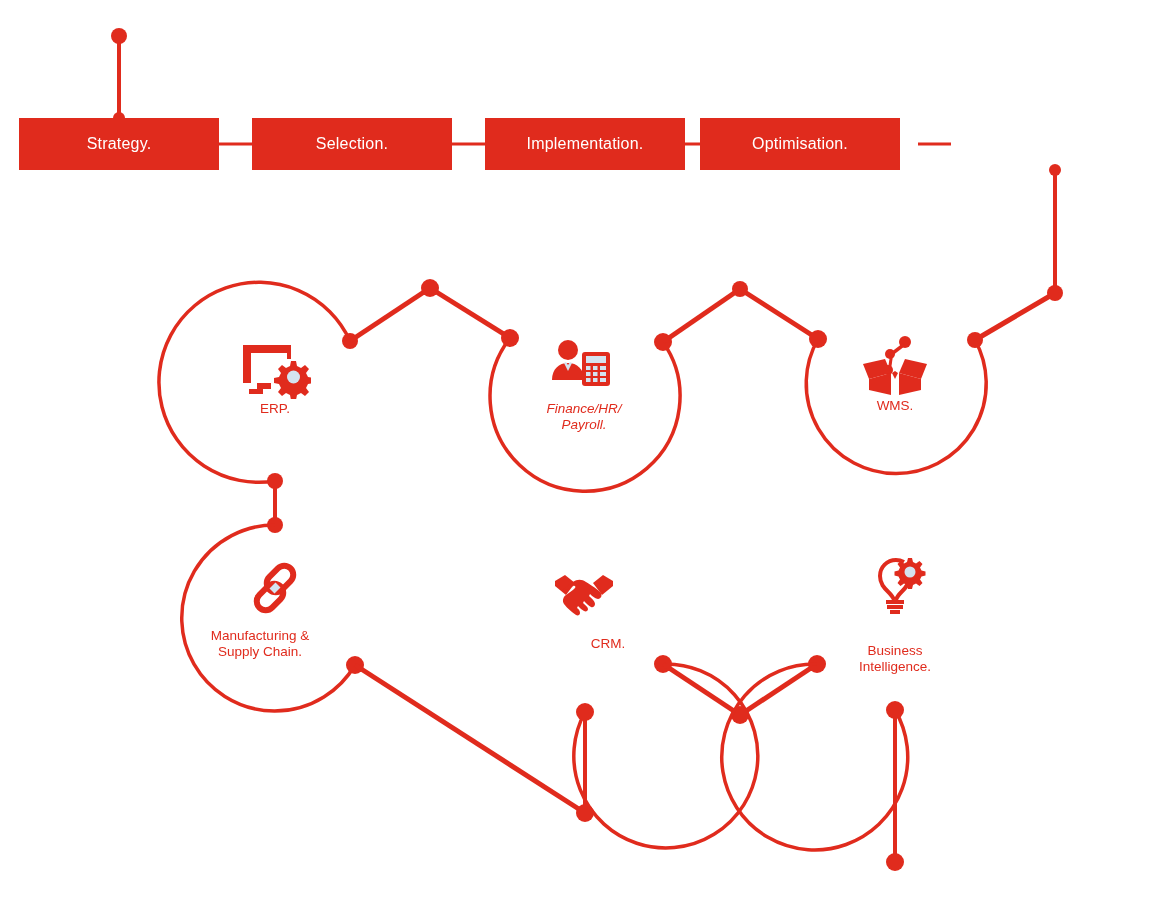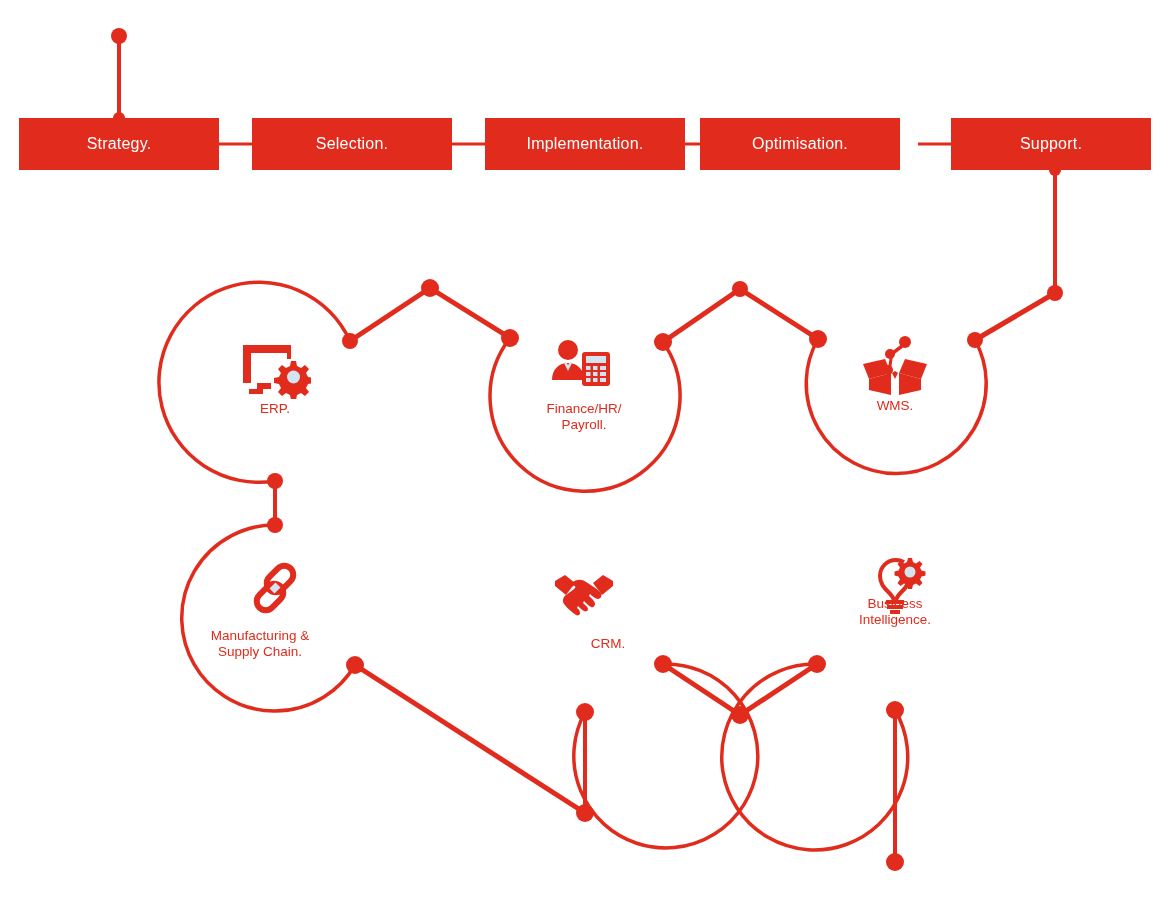--- a/index.html
+++ b/index.html
@@ -163,23 +163,20 @@
     <span class="phase-label">Strategy.</span>
   </div>
   <div class="phase-box" style="left:252px;width:200px;">
     <span class="phase-label">Selection.</span>
   </div>
   <div class="phase-box" style="left:485px;width:200px;">
     <span class="phase-label">Implementation.</span>
   </div>
   <div class="phase-box" style="left:700px;width:200px;">
     <span class="phase-label">Optimisation.</span>
-  </div>
-  <div class="phase-box" style="left:951px;width:200px;">
-    <span class="phase-label">Support.</span>
   </div>
 
   <div class="node-icon" style="left:275px;top:372px;">
     <svg width="72" height="58" viewBox="0 0 72 58">
       <path d="M4 4 h48 v8 h-40 v30 h20 v6 h-8 v5 h-14 v-5 h8 v-6 h-14 z" fill="#e02b1d"></path>
       <path d="M48 4 h4 v14 h-4 z" fill="#e02b1d"></path>
       <g fill="#e02b1d">
         <path d="M52 20 l5 0 l1 5 l4 2 l4 -3 l4 4 l-3 4 l2 4 l5 1 l0 5 l-5 1 l-2 4 l3 4 l-4 4 l-4 -3 l-4 2 l-1 5 l-5 0 l-1 -5 l-4 -2 l-4 3 l-4 -4 l3 -4 l-2 -4 l-5 -1 l0 -5 l5 -1 l2 -4 l-3 -4 l4 -4 l4 3 l4 -2 z"></path>
       </g>
       <circle cx="54.5" cy="36" r="6.5" fill="#d4e3f0"></circle>
@@ -204,21 +201,21 @@
           <rect x="36" y="34" width="4.5" height="4"></rect>
             <rect x="43" y="34" width="4.5" height="4"></rect>
             <rect x="50" y="34" width="6" height="4"></rect>
           <rect x="36" y="40" width="4.5" height="4"></rect>
             <rect x="43" y="40" width="4.5" height="4"></rect>
             <rect x="50" y="40" width="6" height="4"></rect>
         </g>
       </g>
     </svg>
   </div>
-  <div class="node-label" style="left:584px;top:401px;">Finance/HR/
+  <div class="node-label" style="left:584px;top:401px;font-style:italic;">Finance/HR/
 Payroll.</div>
 
   <div class="node-icon" style="left:895px;top:370px;">
     <svg width="72" height="68" viewBox="0 0 72 68">
       <g fill="#e02b1d">
         <circle cx="46" cy="8" r="6"></circle>
         <circle cx="31" cy="20" r="5"></circle>
         <circle cx="29" cy="36" r="5"></circle>
         <path d="M44 9 l-13 10 l2 3 l13 -10 z"></path>
         <path d="M31 21 l-2 14 l3 0.5 l2 -14 z"></path>
@@ -265,16 +262,16 @@
         <line x1="22" y1="48" x2="40" y2="48"></line>
         <line x1="23" y1="53" x2="39" y2="53"></line>
         <path d="M26 58 l10 0"></path>
       </g>
       <g fill="#e02b1d">
         <path d="M44 4 l4 0 l1 4 l3 1.5 l3.5 -2.5 l3 3 l-2.5 3.5 l1.5 3 l4 1 l0 4 l-4 1 l-1.5 3 l2.5 3.5 l-3 3 l-3.5 -2.5 l-3 1.5 l-1 4 l-4 0 l-1 -4 l-3 -1.5 l-3.5 2.5 l-3 -3 l2.5 -3.5 l-1.5 -3 l-4 -1 l0 -4 l4 -1 l1.5 -3 l-2.5 -3.5 l3 -3 l3.5 2.5 l3 -1.5 z"></path>
       </g>
       <circle cx="46" cy="18" r="5.5" fill="#d4e3f0"></circle>
     </svg>
   </div>
-  <div class="node-label" style="left:895px;top:596px;">Business
+  <div class="node-label" style="left:895px;top:643px;">Business
 Intelligence.</div>
 
 </div>
 
 </body></html>

